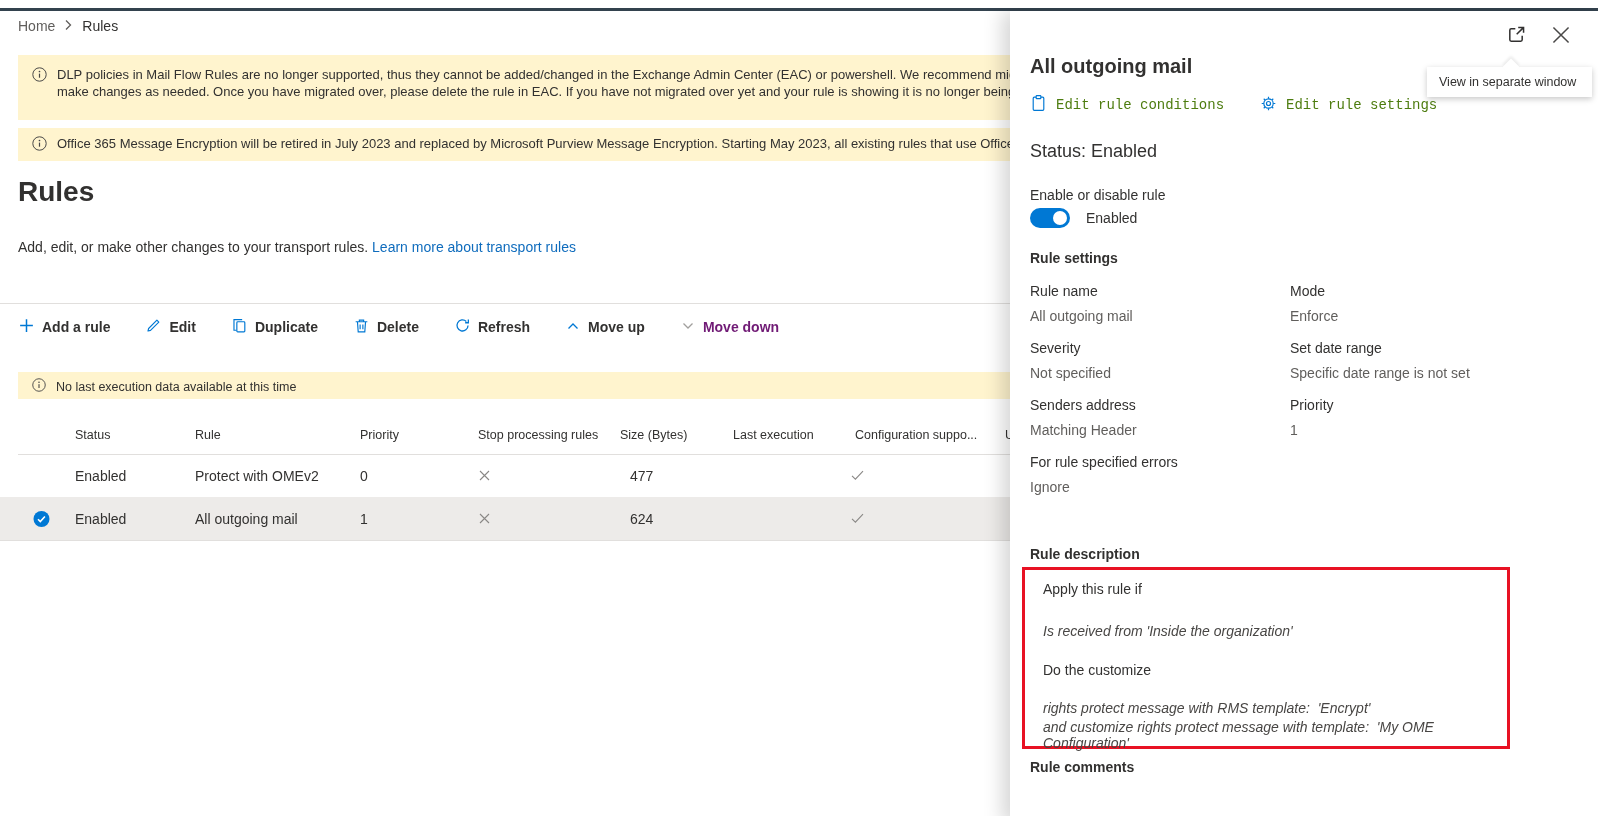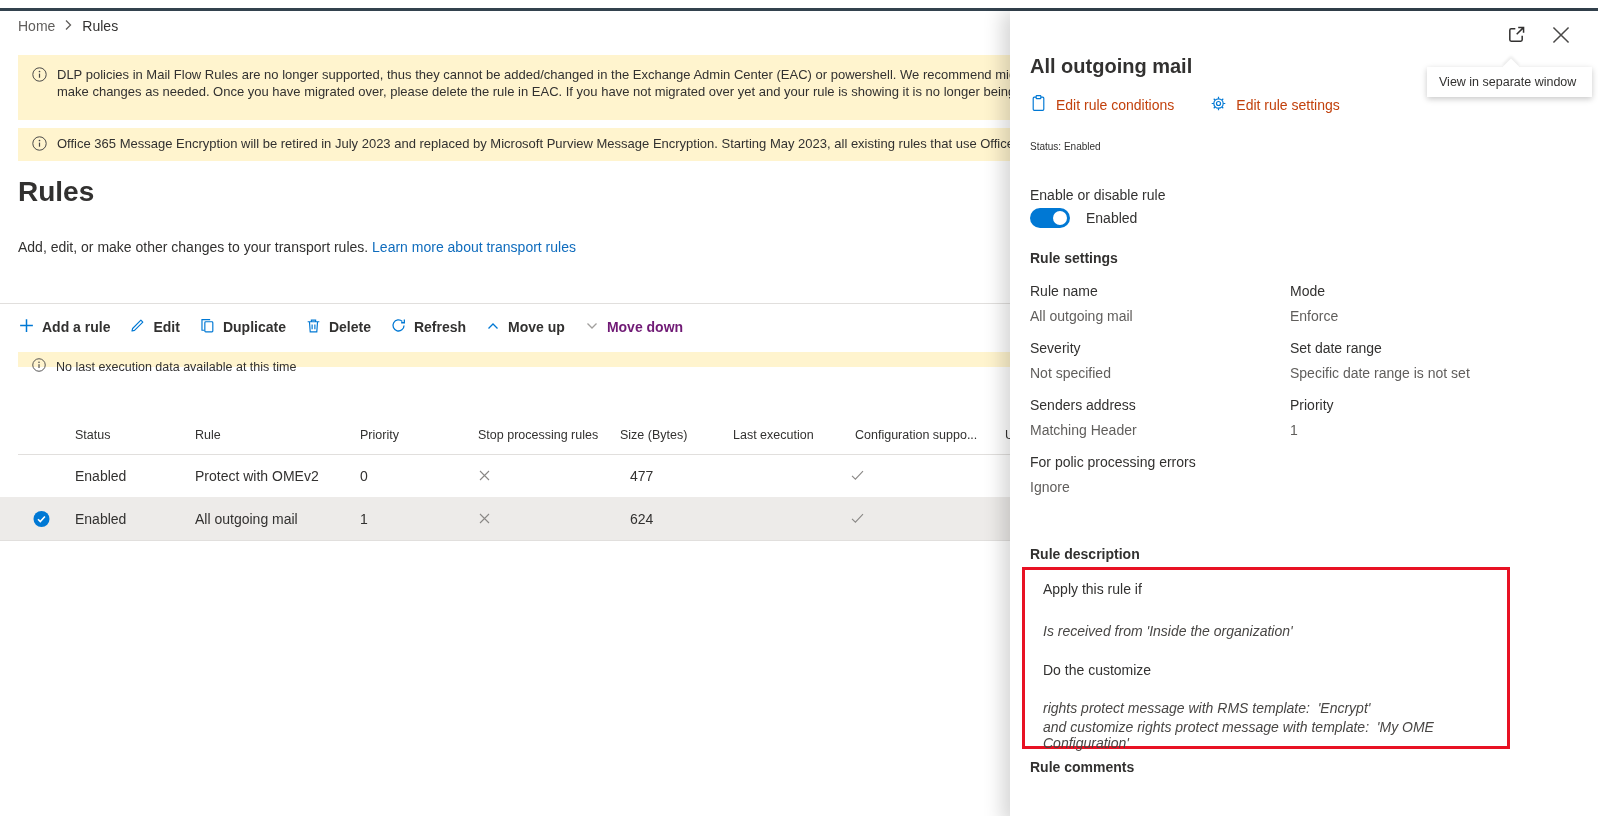--- a/index.html
+++ b/index.html
@@ -9,36 +9,36 @@
 
   
   .breadcrumb{position:absolute;top:10px;left:18px;display:flex;align-items:center;gap:9px;font-size:14px;}
   .bc-home{color:#605e5c;cursor:pointer;}
   .bc-cur{color:#323130;}
 
   
   .banner{position:absolute;left:18px;width:1512px;background:#fff4ce;box-sizing:border-box;display:flex;align-items:flex-start;}
   .banner-dlp{top:47px;height:65px;padding:12px 0 0 14px;}
   .banner-ome{top:120px;height:33px;padding:8px 0 0 14px;}
-  .banner-exec{top:344px;height:15px;padding:6px 0 0 14px;}
+  .banner-exec{top:364px;height:27px;padding:6px 0 0 14px;}
   .banner .b-icon{flex:0 0 auto;margin-right:10px;margin-top:0px;}
   .b-lines{font-size:13px;line-height:16.5px;color:#323130;white-space:nowrap;overflow:hidden;}
   .b-line{white-space:nowrap;}
   .blink{color:#0f6cbd;text-decoration:none;cursor:pointer;}
   .b-sep{color:#323130;margin:0 4px 0 2px;}
   .banner-ome .b-lines,.banner-exec .b-lines{font-size:13px;}
   .banner-exec .b-lines{font-size:12.5px;padding-top:1px;}
 
   
   .page-title{position:absolute;top:168px;left:18px;margin:0;font-size:28px;font-weight:700;color:#323130;}
   .page-desc{position:absolute;top:231px;left:18px;font-size:14px;color:#323130;}
 
   
   .toolbar-divider{position:absolute;top:295px;left:0;width:1530px;height:1px;background:#e1dfdd;}
-  .toolbar{position:absolute;top:303px;left:18px;height:32px;display:flex;align-items:center;gap:19px;}
+  .toolbar{position:absolute;top:303px;left:18px;height:32px;display:flex;align-items:center;gap:35px;}
   .tb-item{display:flex;align-items:center;gap:7px;font-size:14px;font-weight:600;color:#323130;cursor:pointer;}
   .tb-item.disabled{color:#701a75;cursor:default;}
 
   
   .th{position:absolute;top:420px;font-size:12.5px;color:#323130;cursor:pointer;white-space:nowrap;}
   .th-status{left:75px}.th-rule{left:195px}.th-priority{left:360px}.th-stop{left:478px}
   .th-size{left:620px}.th-last{left:733px}.th-config{left:855px}.th-u{left:1005px}
   .header-line{position:absolute;top:446px;left:18px;width:1512px;height:1px;background:#e1dfdd;}
   .row{position:absolute;left:0;width:1530px;cursor:pointer;}
   .row1{top:447px;height:42px;}
@@ -49,22 +49,22 @@
   .row-sel-icon{position:absolute;left:33px;top:50%;transform:translateY(-50%);width:17px;height:17px;}
 
   
   .panel{position:absolute;left:1010px;top:3px;width:588px;height:813px;background:#ffffff;
     box-shadow:-8px 0 18px rgba(0,0,0,0.16);z-index:10;}
   .panel-btn{position:absolute;top:13px;width:22px;height:22px;cursor:pointer;}
   .btn-popout{left:495px;}
   .btn-close{left:540px;}
   .panel-title{position:absolute;top:44px;left:20px;margin:0;font-size:20px;font-weight:700;color:#323130;}
   .panel-actions{position:absolute;top:83px;left:20px;display:flex;gap:36px;}
-  .pa-item{display:flex;align-items:center;gap:9px;font-size:14px;color:#c2410c;cursor:pointer;}
-  .p-status{position:absolute;top:130px;left:20px;font-size:10px;}
+  .pa-item{display:flex;align-items:center;gap:9px;font-size:14px;color:#4d7c0f;cursor:pointer;font-family:Liberation Mono, monospace;}
+  .p-status{position:absolute;top:130px;left:20px;font-size:18px;}
   .p-enable-h{position:absolute;top:176px;left:20px;font-size:14px;}
   .p-toggle-row{position:absolute;top:197px;left:20px;display:flex;align-items:center;gap:16px;font-size:14px;}
   .toggle{position:relative;width:40px;height:20px;border-radius:10px;background:#0078d4;cursor:pointer;}
   .toggle-knob{position:absolute;right:3px;top:3px;width:14px;height:14px;border-radius:50%;background:#ffffff;}
   .p-sect-h{position:absolute;left:20px;font-size:14px;font-weight:700;color:#323130;}
   .h-settings{top:239px;}
   .h-desc{top:535px;}
   .h-comments{top:748px;}
   .field{position:absolute;font-size:14px;}
   .f-label{color:#323130;}
@@ -306,21 +306,21 @@
     </div>
     <div class="field f-send">
       <div class="f-label">Senders address</div>
       <div class="f-value">Matching Header</div>
     </div>
     <div class="field f-pri">
       <div class="f-label">Priority</div>
       <div class="f-value">1</div>
     </div>
     <div class="field f-err">
-      <div class="f-label">For polic processing errors</div>
+      <div class="f-label">For rule specified errors</div>
       <div class="f-value">Ignore</div>
     </div>
 
     <div class="p-sect-h h-desc">Rule description</div>
 
     <div class="red-box">
       <div class="rb-item rb-apply">Apply this rule if</div>
       <div class="rb-item rb-cond">Is received from 'Inside the organization'</div>
       <div class="rb-item rb-do">Do the customize</div>
       <div class="rb-item rb-act2">and customize rights protect message with template:  'My OME Configuration'</div>

